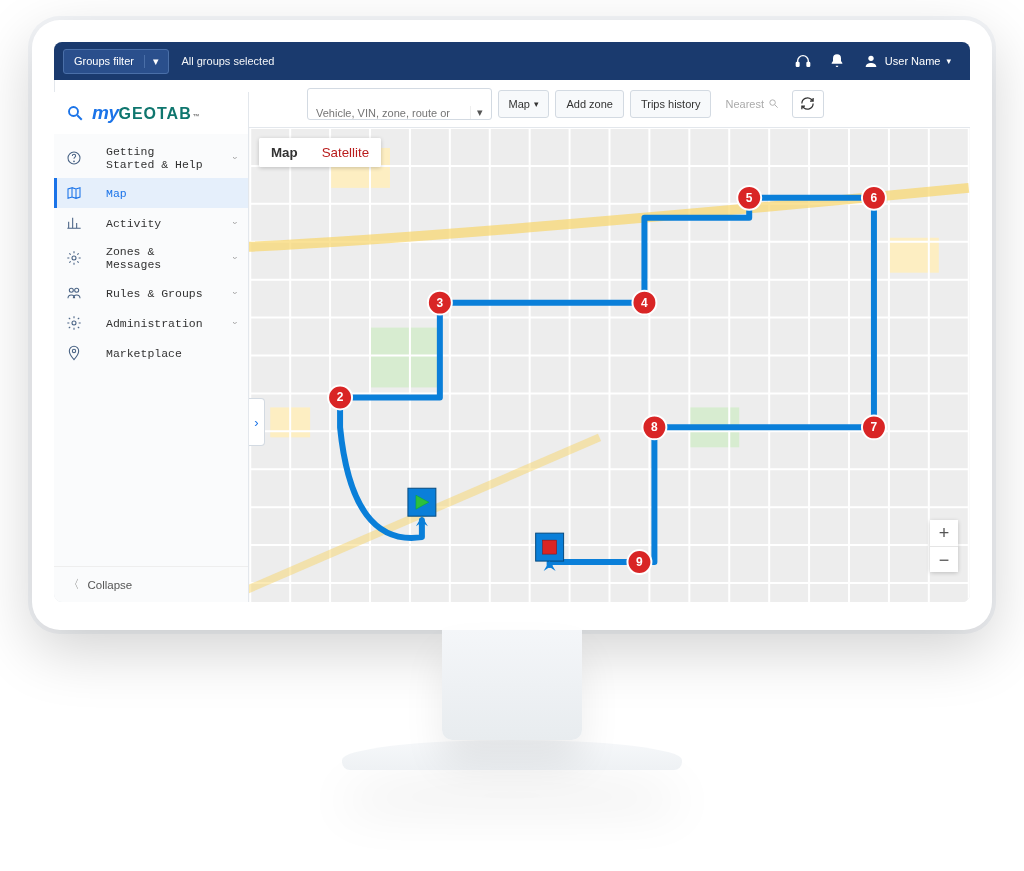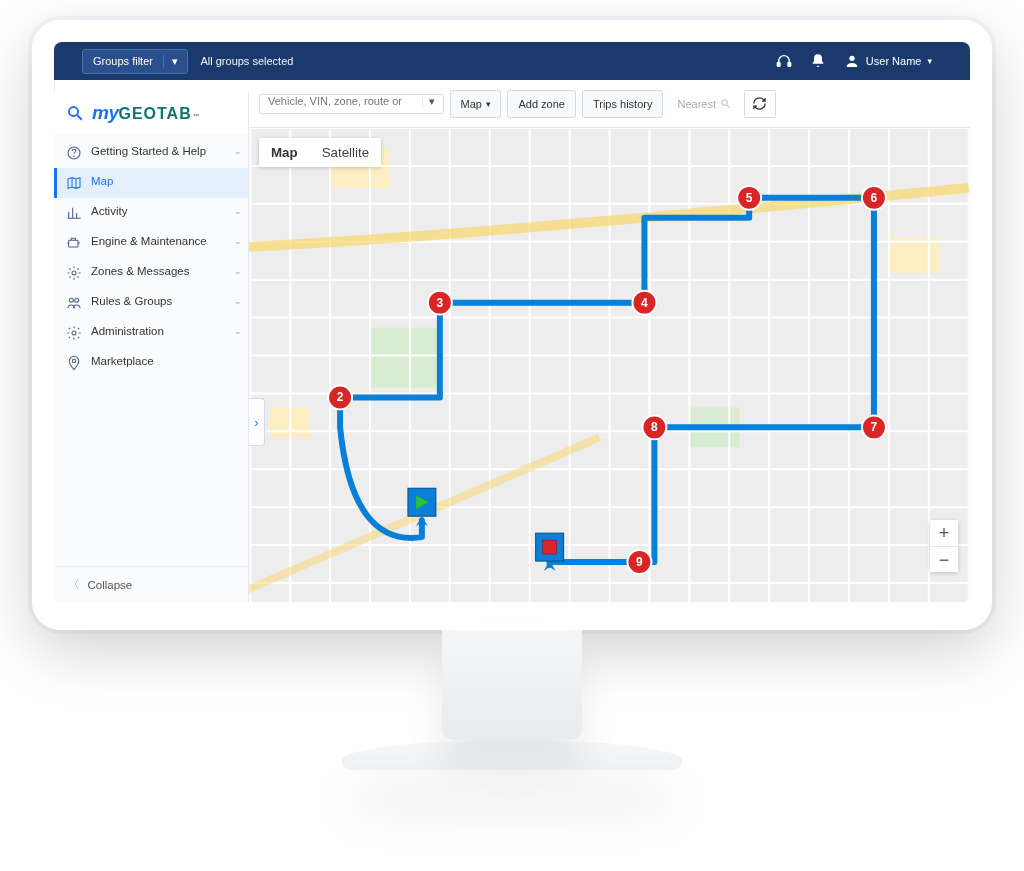--- a/index.html
+++ b/index.html
@@ -56,21 +56,21 @@
   display: flex;
   flex-direction: column;
 }
 .topbar {
   height: 38px;
   background: #1a3a6e;
   display: flex;
   align-items: center;
   color: #fff;
   font-size: 11px;
-  padding: 0 28px;
+  padding: 0 9px;
 }
 .groups-btn {
   background: #2a4f8c;
   border: 1px solid #4a6fa8;
   border-radius: 3px;
   padding: 5px 10px;
   color: #fff;
   font-size: 11px;
   display: flex;
   align-items: center;
@@ -104,26 +104,28 @@
   background: #fff;
 }
 .brand .search-ico { color: #1a73e8; }
 .brand .logo { display: flex; align-items: baseline; font-weight: 600; }
 .brand .logo .my { color: #1a73e8; font-size: 19px; font-weight: 700; font-style: italic; letter-spacing: -0.5px; }
 .brand .logo .geotab { color: #0f766e; font-size: 16px; letter-spacing: 1px; }
 .brand .tm { font-size: 7px; color: #777; margin-left: 1px; vertical-align: super; }
 .nav { padding: 4px 0; flex: 1; }
 .nav-item {
   display: flex;
+  align-items: center;
   padding: 7px 12px;
   font-size: 11.5px;
   color: #333;
   cursor: pointer;
-  gap: 9px;
+  gap: 24px;
   position: relative;
+  font-family: Liberation Mono, monospace;
 }
 .nav-item.active { background: #e5effb; color: #1a73e8; font-weight: 500; }
 .nav-item.active::before {
   content: "";
   position: absolute;
   left: 0; top: 0; bottom: 0; width: 3px;
   background: #1a73e8;
 }
 .nav-icon { width: 16px; height: 16px; flex-shrink: 0; color: #486284; }
 .nav-item.active .nav-icon { color: #1a73e8; }
@@ -151,30 +153,31 @@
 .toolbar {
   height: 48px;
   border-bottom: 1px solid #e3e7ec;
   display: flex;
   align-items: center;
   gap: 6px;
   padding: 0 10px;
 }
 .search-box {
   display: flex;
-  align-items: flex-start;
+  align-items: flex-end;
   border: 1px solid #d3dae2;
   border-radius: 3px;
-  height: 20px;
+  height: 32px;
   padding: 0 8px;
   font-size: 11px;
   color: #555;
   background: #fff;
   max-width: 185px;
   overflow: hidden;
+  margin-left: 48px;
 }
 .search-box input { border: none; outline: none; font-size: 11px; width: 150px; }
 .search-box .dd { border-left: 1px solid #eee; padding-left: 6px; margin-left: 4px; cursor: pointer; color: #555; }
 .btn {
   border: 1px solid #d3dae2;
   background: #f7f9fb;
   border-radius: 3px;
   height: 28px;
   padding: 0 10px;
   font-size: 11px;
@@ -204,21 +207,21 @@
   overflow: hidden;
 }
 .map-type button {
   border: none;
   background: #fff;
   padding: 7px 12px;
   cursor: pointer;
   color: #333;
 }
 .map-type button.active { font-weight: 600; }
-.map-type button + button { color: #404040; }
+.map-type button + button { color: #b91c1c; }
 .zoom-ctrl {
   position: absolute;
   right: 12px; bottom: 30px;
   background: #fff;
   border-radius: 2px;
   box-shadow: 0 1px 4px rgba(0,0,0,0.2);
   width: 28px;
   display: flex;
   flex-direction: column;
 }
@@ -308,28 +311,20 @@
               <svg class="nav-icon" viewBox="0 0 24 24" fill="none" stroke="currentColor" stroke-width="1.6">
                 <path d="M9 4l-6 2v14l6-2 6 2 6-2V4l-6 2-6-2zM9 4v14M15 6v14"></path>
               </svg>
               <span>Map</span>
             </div>
             <div class="nav-item">
               <svg class="nav-icon" viewBox="0 0 24 24" fill="none" stroke="currentColor" stroke-width="1.6">
                 <path d="M4 20V10M10 20V4M16 20v-8M22 20H2"></path>
               </svg>
               <span>Activity</span>
-              <span class="chev">›</span>
-            </div>
-            <div class="nav-item">
-              <svg class="nav-icon" viewBox="0 0 24 24" fill="none" stroke="currentColor" stroke-width="1.6">
-                <rect x="4" y="8" width="14" height="10" rx="1"></rect>
-                <path d="M8 8V5h6v3M18 12h3M2 12h2"></path>
-              </svg>
-              <span>Engine &amp; Maintenance</span>
               <span class="chev">›</span>
             </div>
             <div class="nav-item">
               <svg class="nav-icon" viewBox="0 0 24 24" fill="none" stroke="currentColor" stroke-width="1.6">
                 <circle cx="12" cy="12" r="3"></circle>
                 <path d="M12 2v3M12 19v3M2 12h3M19 12h3M5 5l2 2M17 17l2 2M19 5l-2 2M5 19l2-2"></path>
               </svg>
               <span>Zones &amp; Messages</span>
               <span class="chev">›</span>
             </div>

